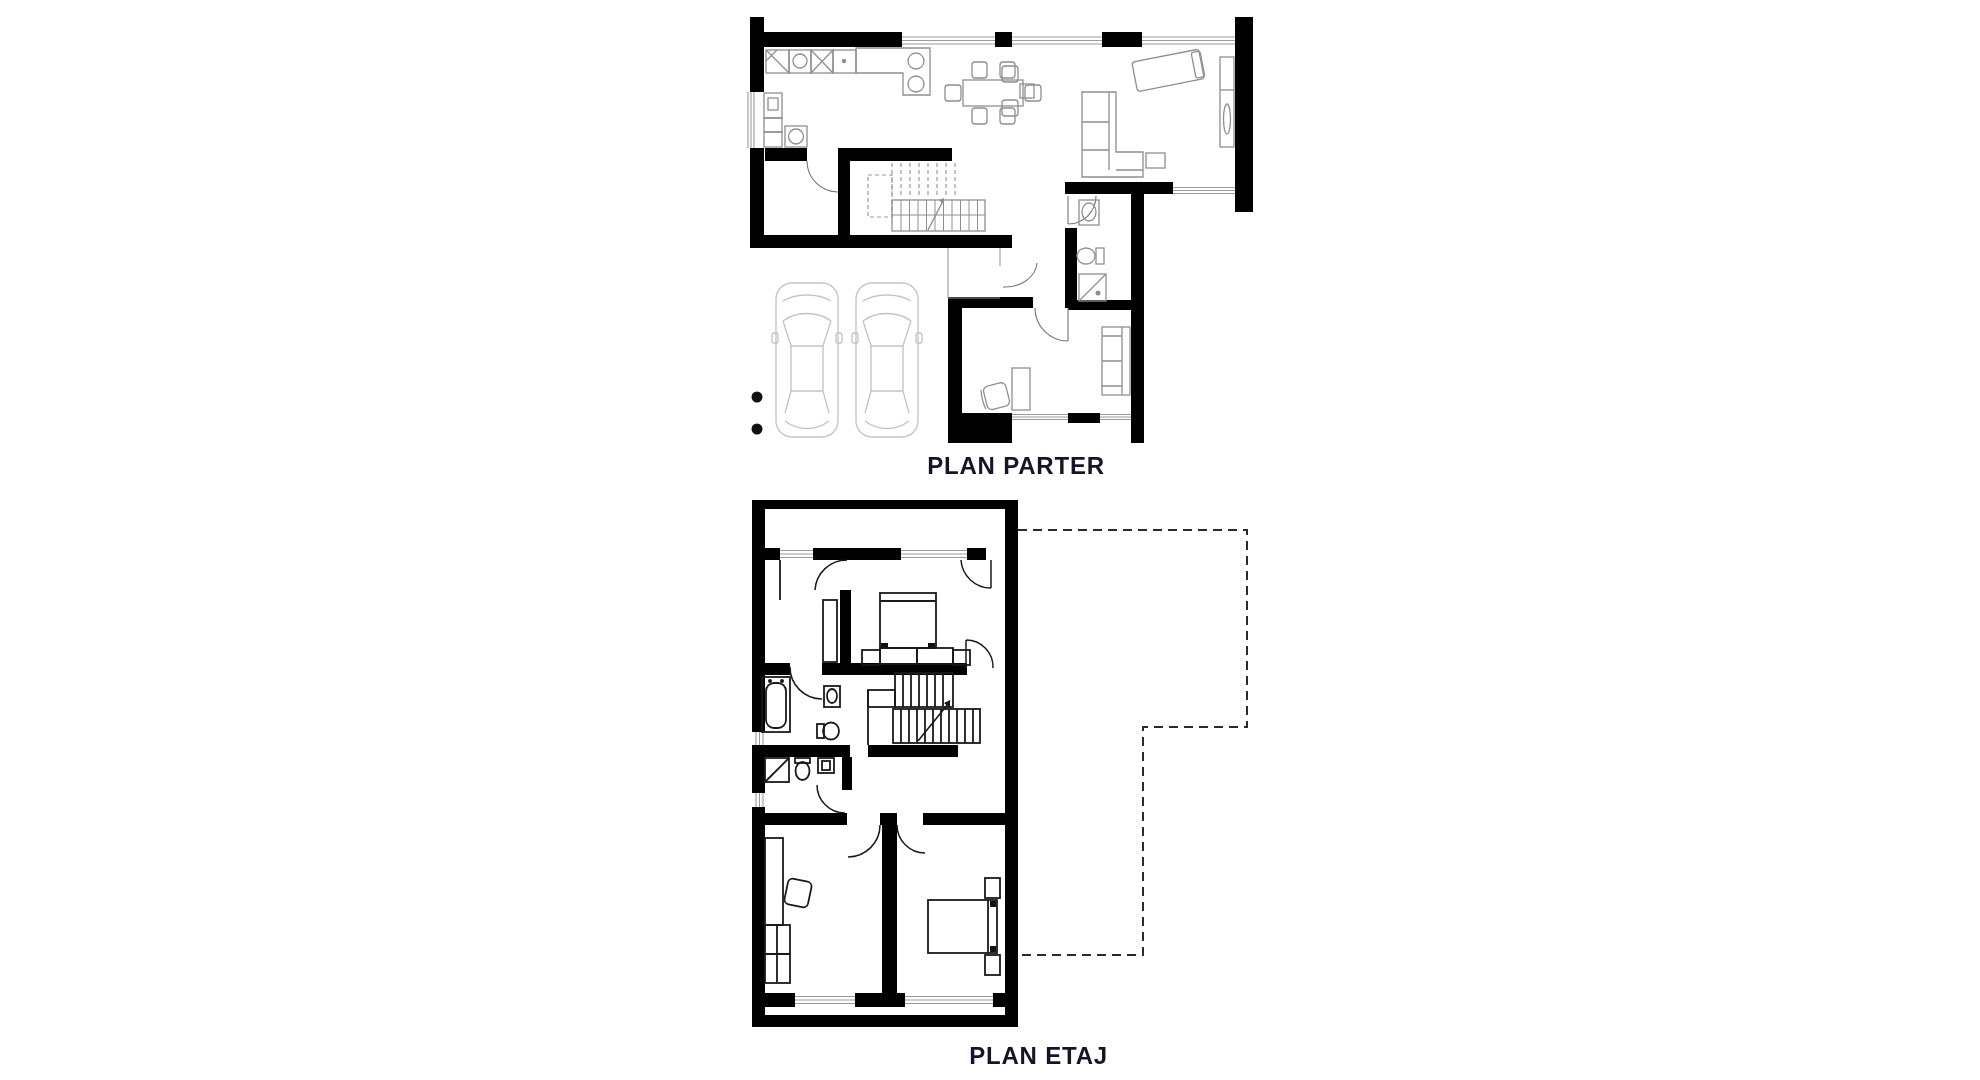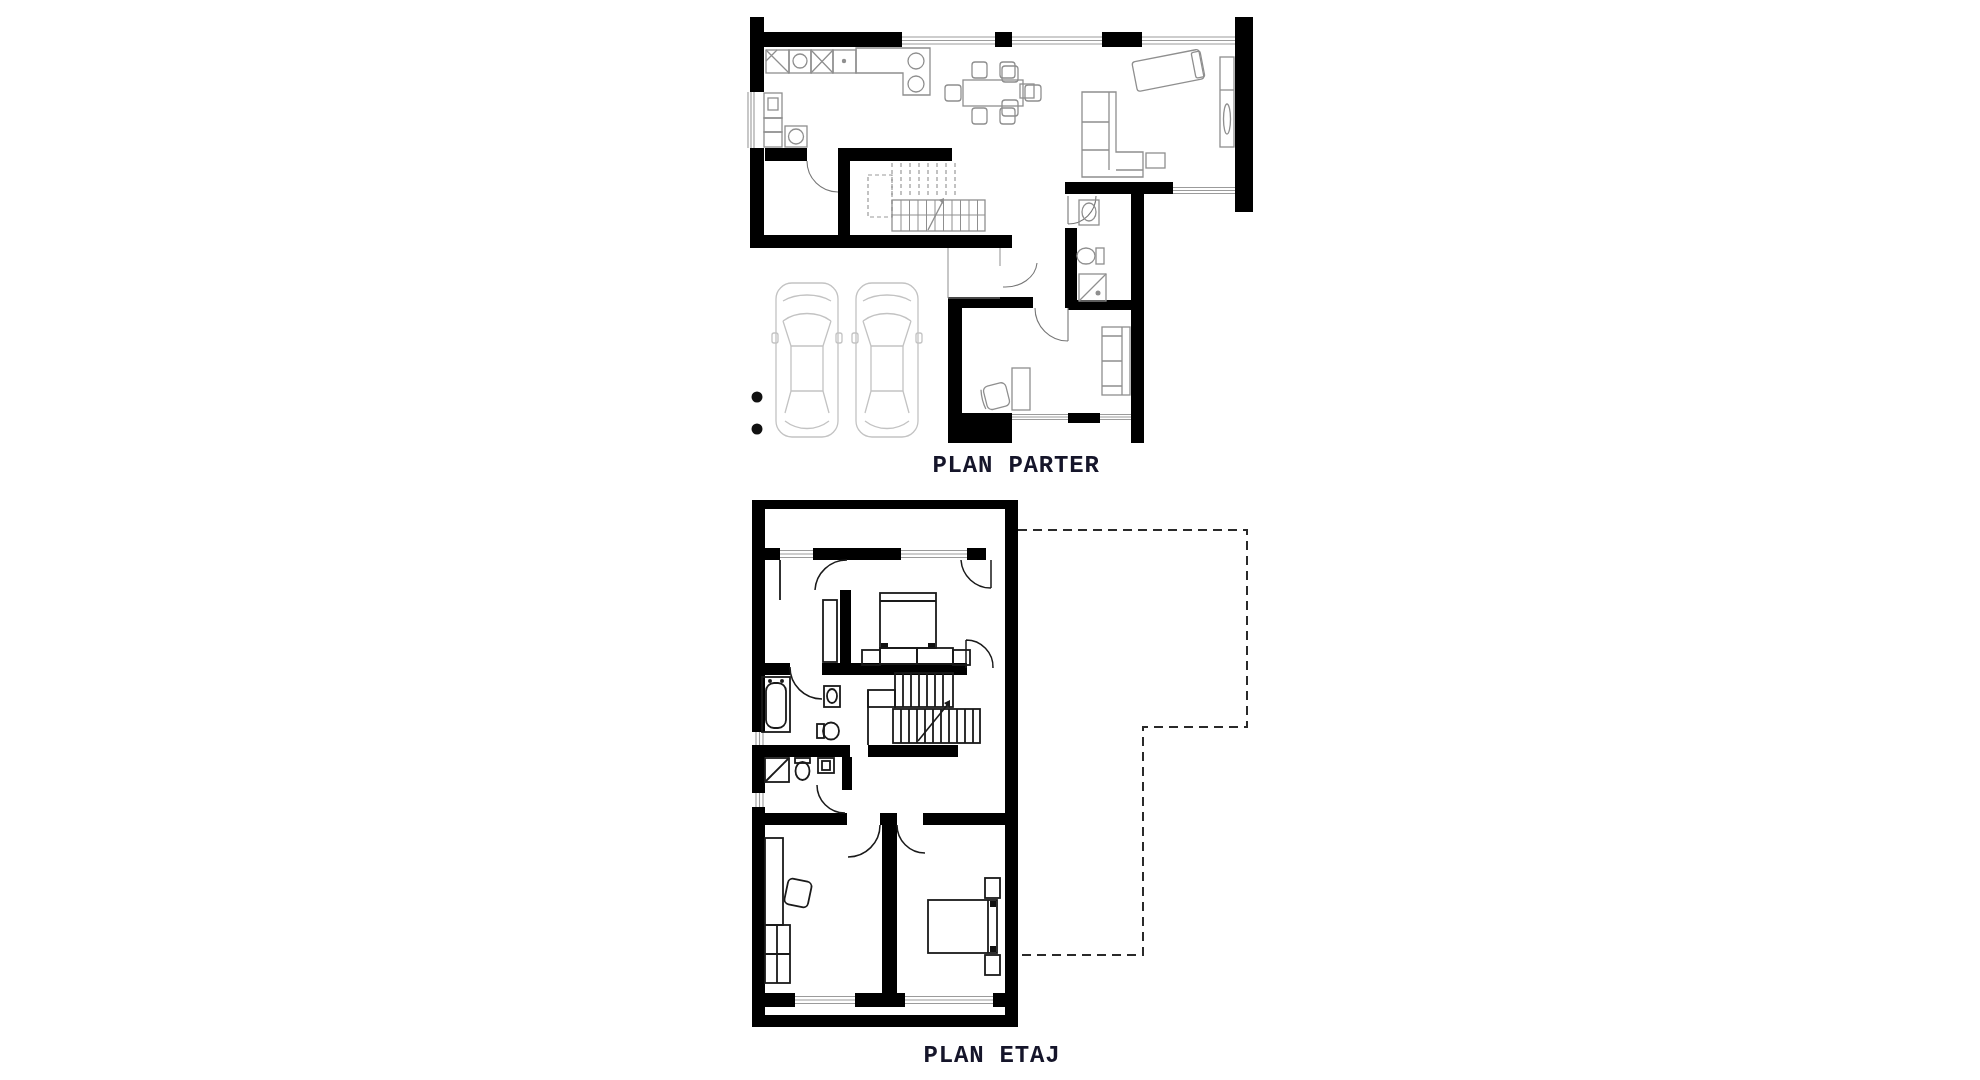--- a/index.html
+++ b/index.html
@@ -1,17 +1,17 @@
 <!DOCTYPE html>
 <html><head>
 <meta charset="utf-8">
 <style>
   html,body{margin:0;padding:0;background:#ffffff;}
   #canvas{position:relative;width:1980px;height:1080px;background:#ffffff;overflow:hidden;
-          font-family:Liberation Mono, monospace;}
+          font-family:Liberation Sans, sans-serif;}
   svg{position:absolute;left:0;top:0;}
   .plan-label{position:absolute;text-align:center;font-size:24px;font-weight:600;
               letter-spacing:0.8px;color:#15152a;white-space:nowrap;}
   
   .wall{fill:#000000;stroke:none;}
   .w{stroke:#9b9b9b;stroke-width:1.1;fill:none;}
   .f1{fill:none;stroke:#8f8f8f;stroke-width:1.3;}
   .f2{fill:none;stroke:#1a1a1a;stroke-width:1.8;}
   .thin{stroke:#8f8f8f;stroke-width:1;fill:none;}
   .sdash{stroke:#9a9a9a;stroke-width:1.2;fill:none;stroke-dasharray:4 3;}
@@ -305,15 +305,15 @@
       <rect class="f2" x="985" y="878" width="15" height="20"></rect>
       <rect class="f2" x="985" y="955" width="15" height="20"></rect>
     </g>
 
     <path class="overlay" d="M1018,530 H1247 V727 H1143 V955 H1018"></path>
   </g>
 </svg>
 
 <div class="plan-label" style="left:900px;top:452px;width:232px;">PLAN PARTER</div>
 
-<div class="plan-label" style="left:876px;top:1042px;width:232px;">PLAN ETAJ</div>
+<div class="plan-label" style="left:876px;top:1042px;width:232px;text-align:right;">PLAN ETAJ</div>
 
 </div>
 
 </body></html>

